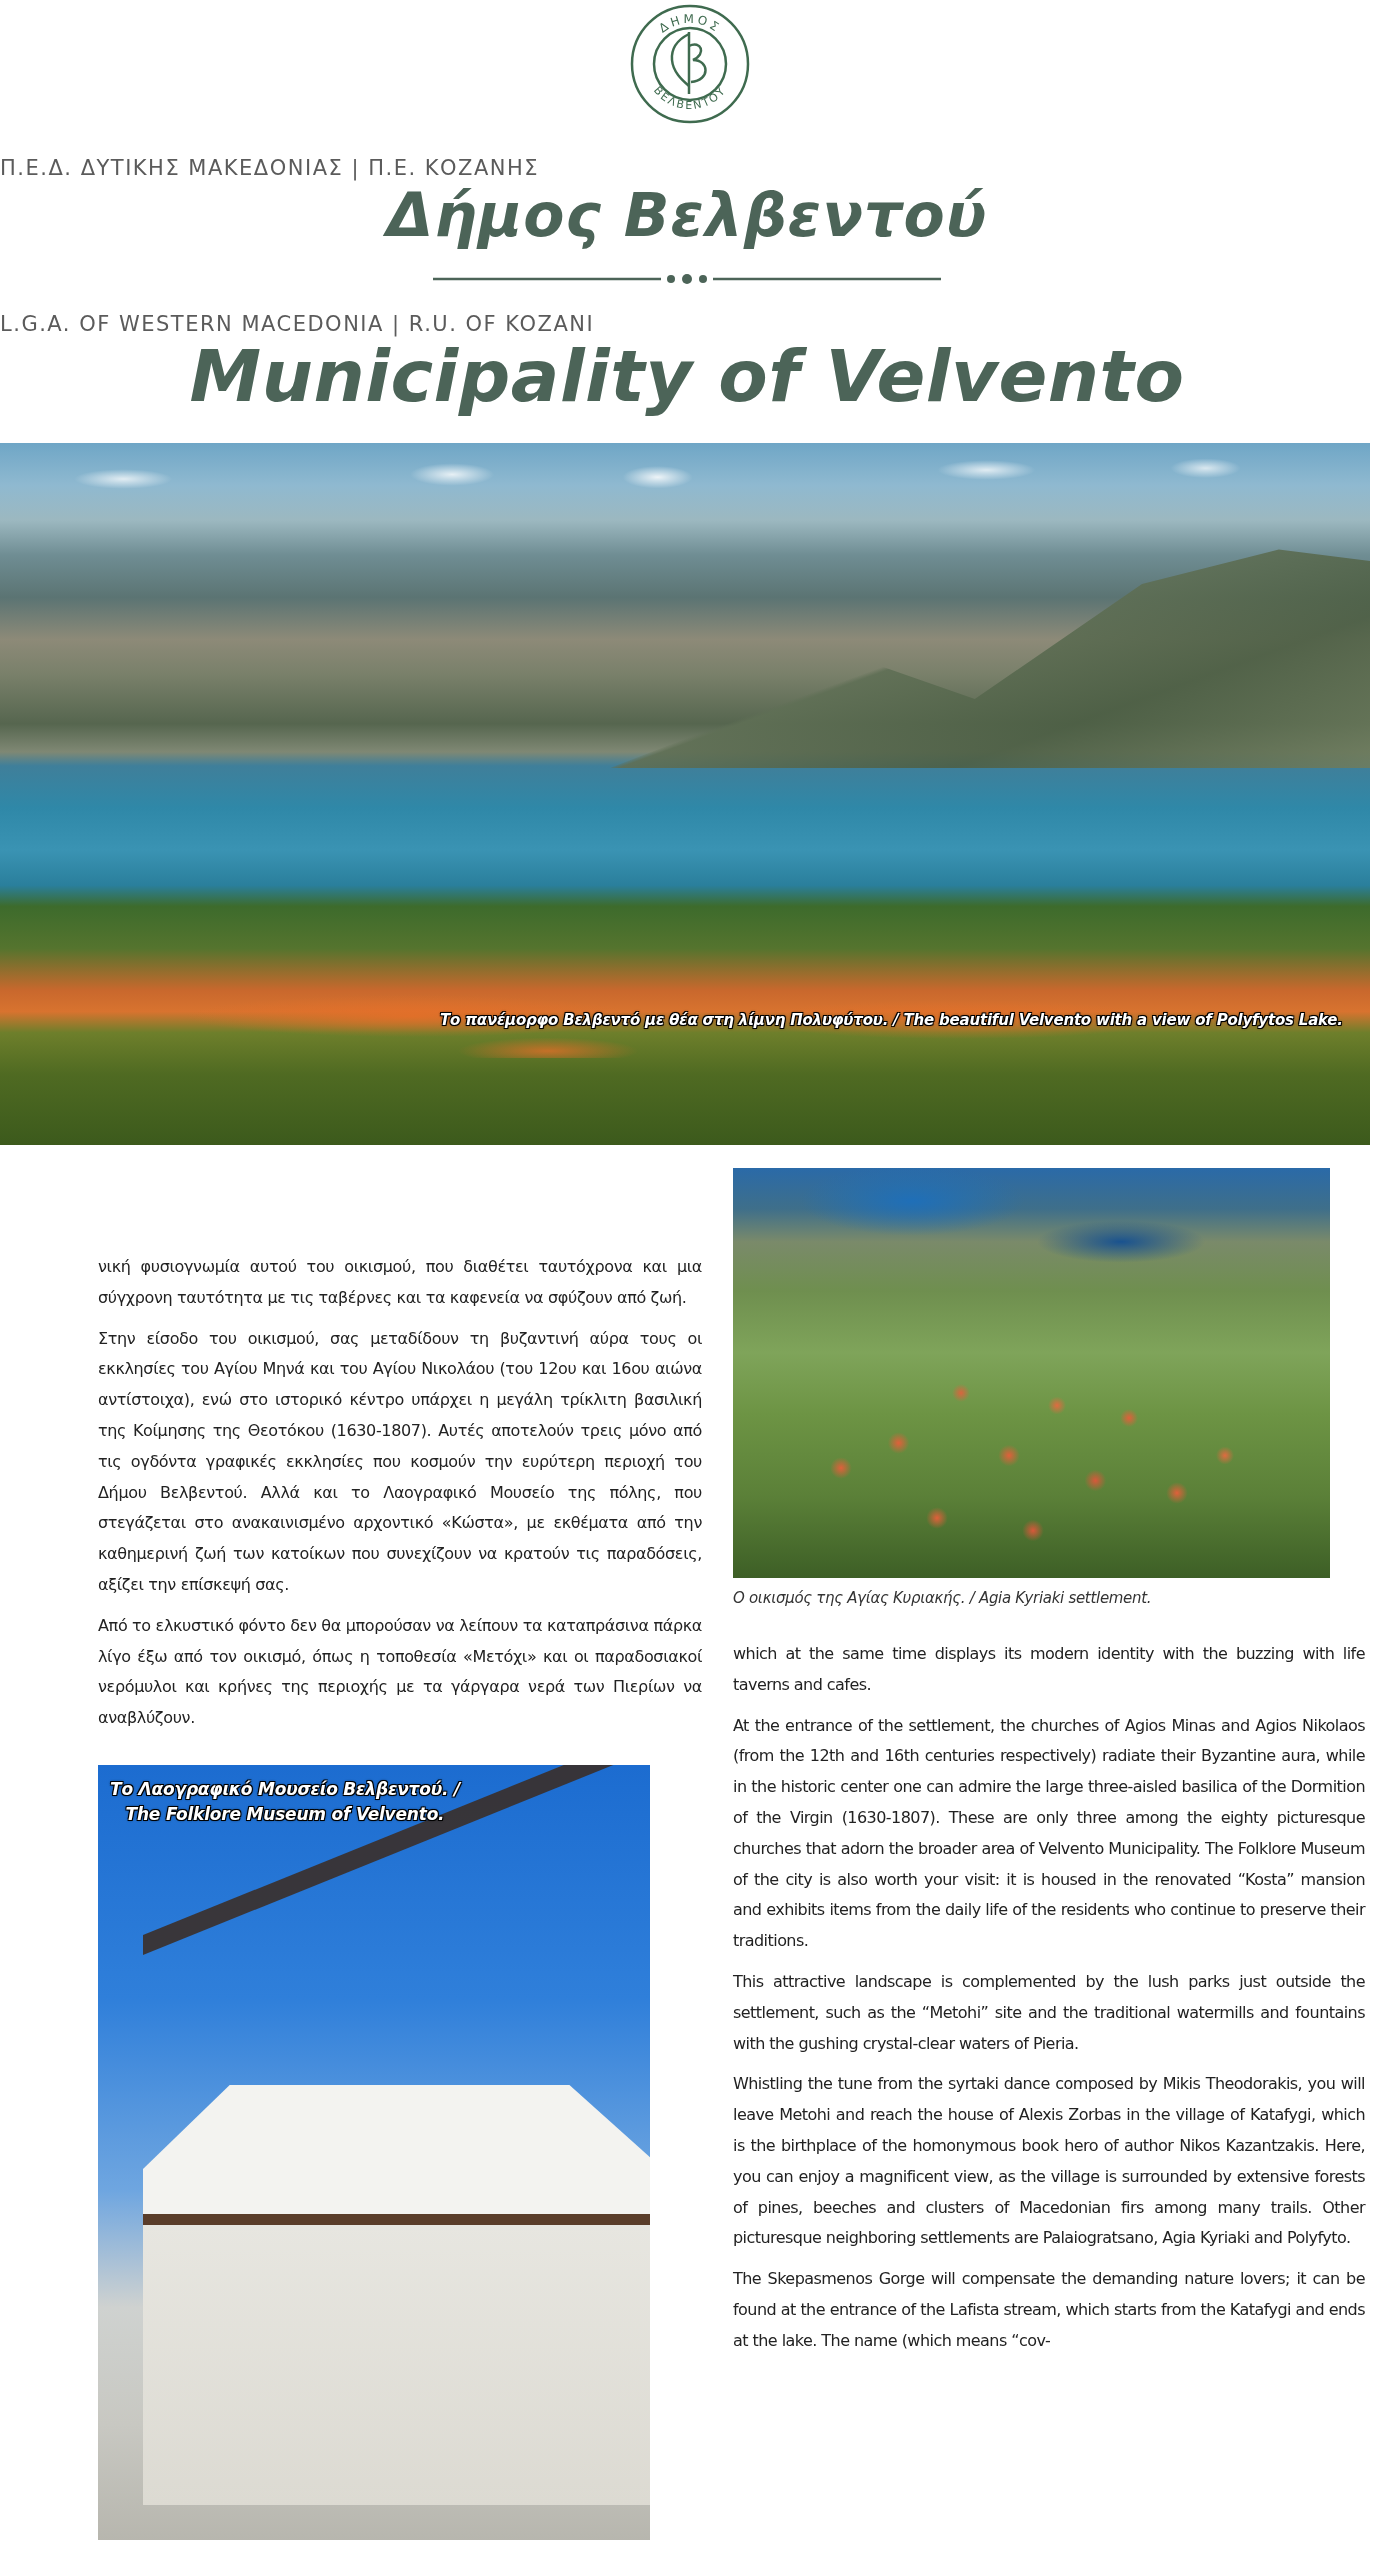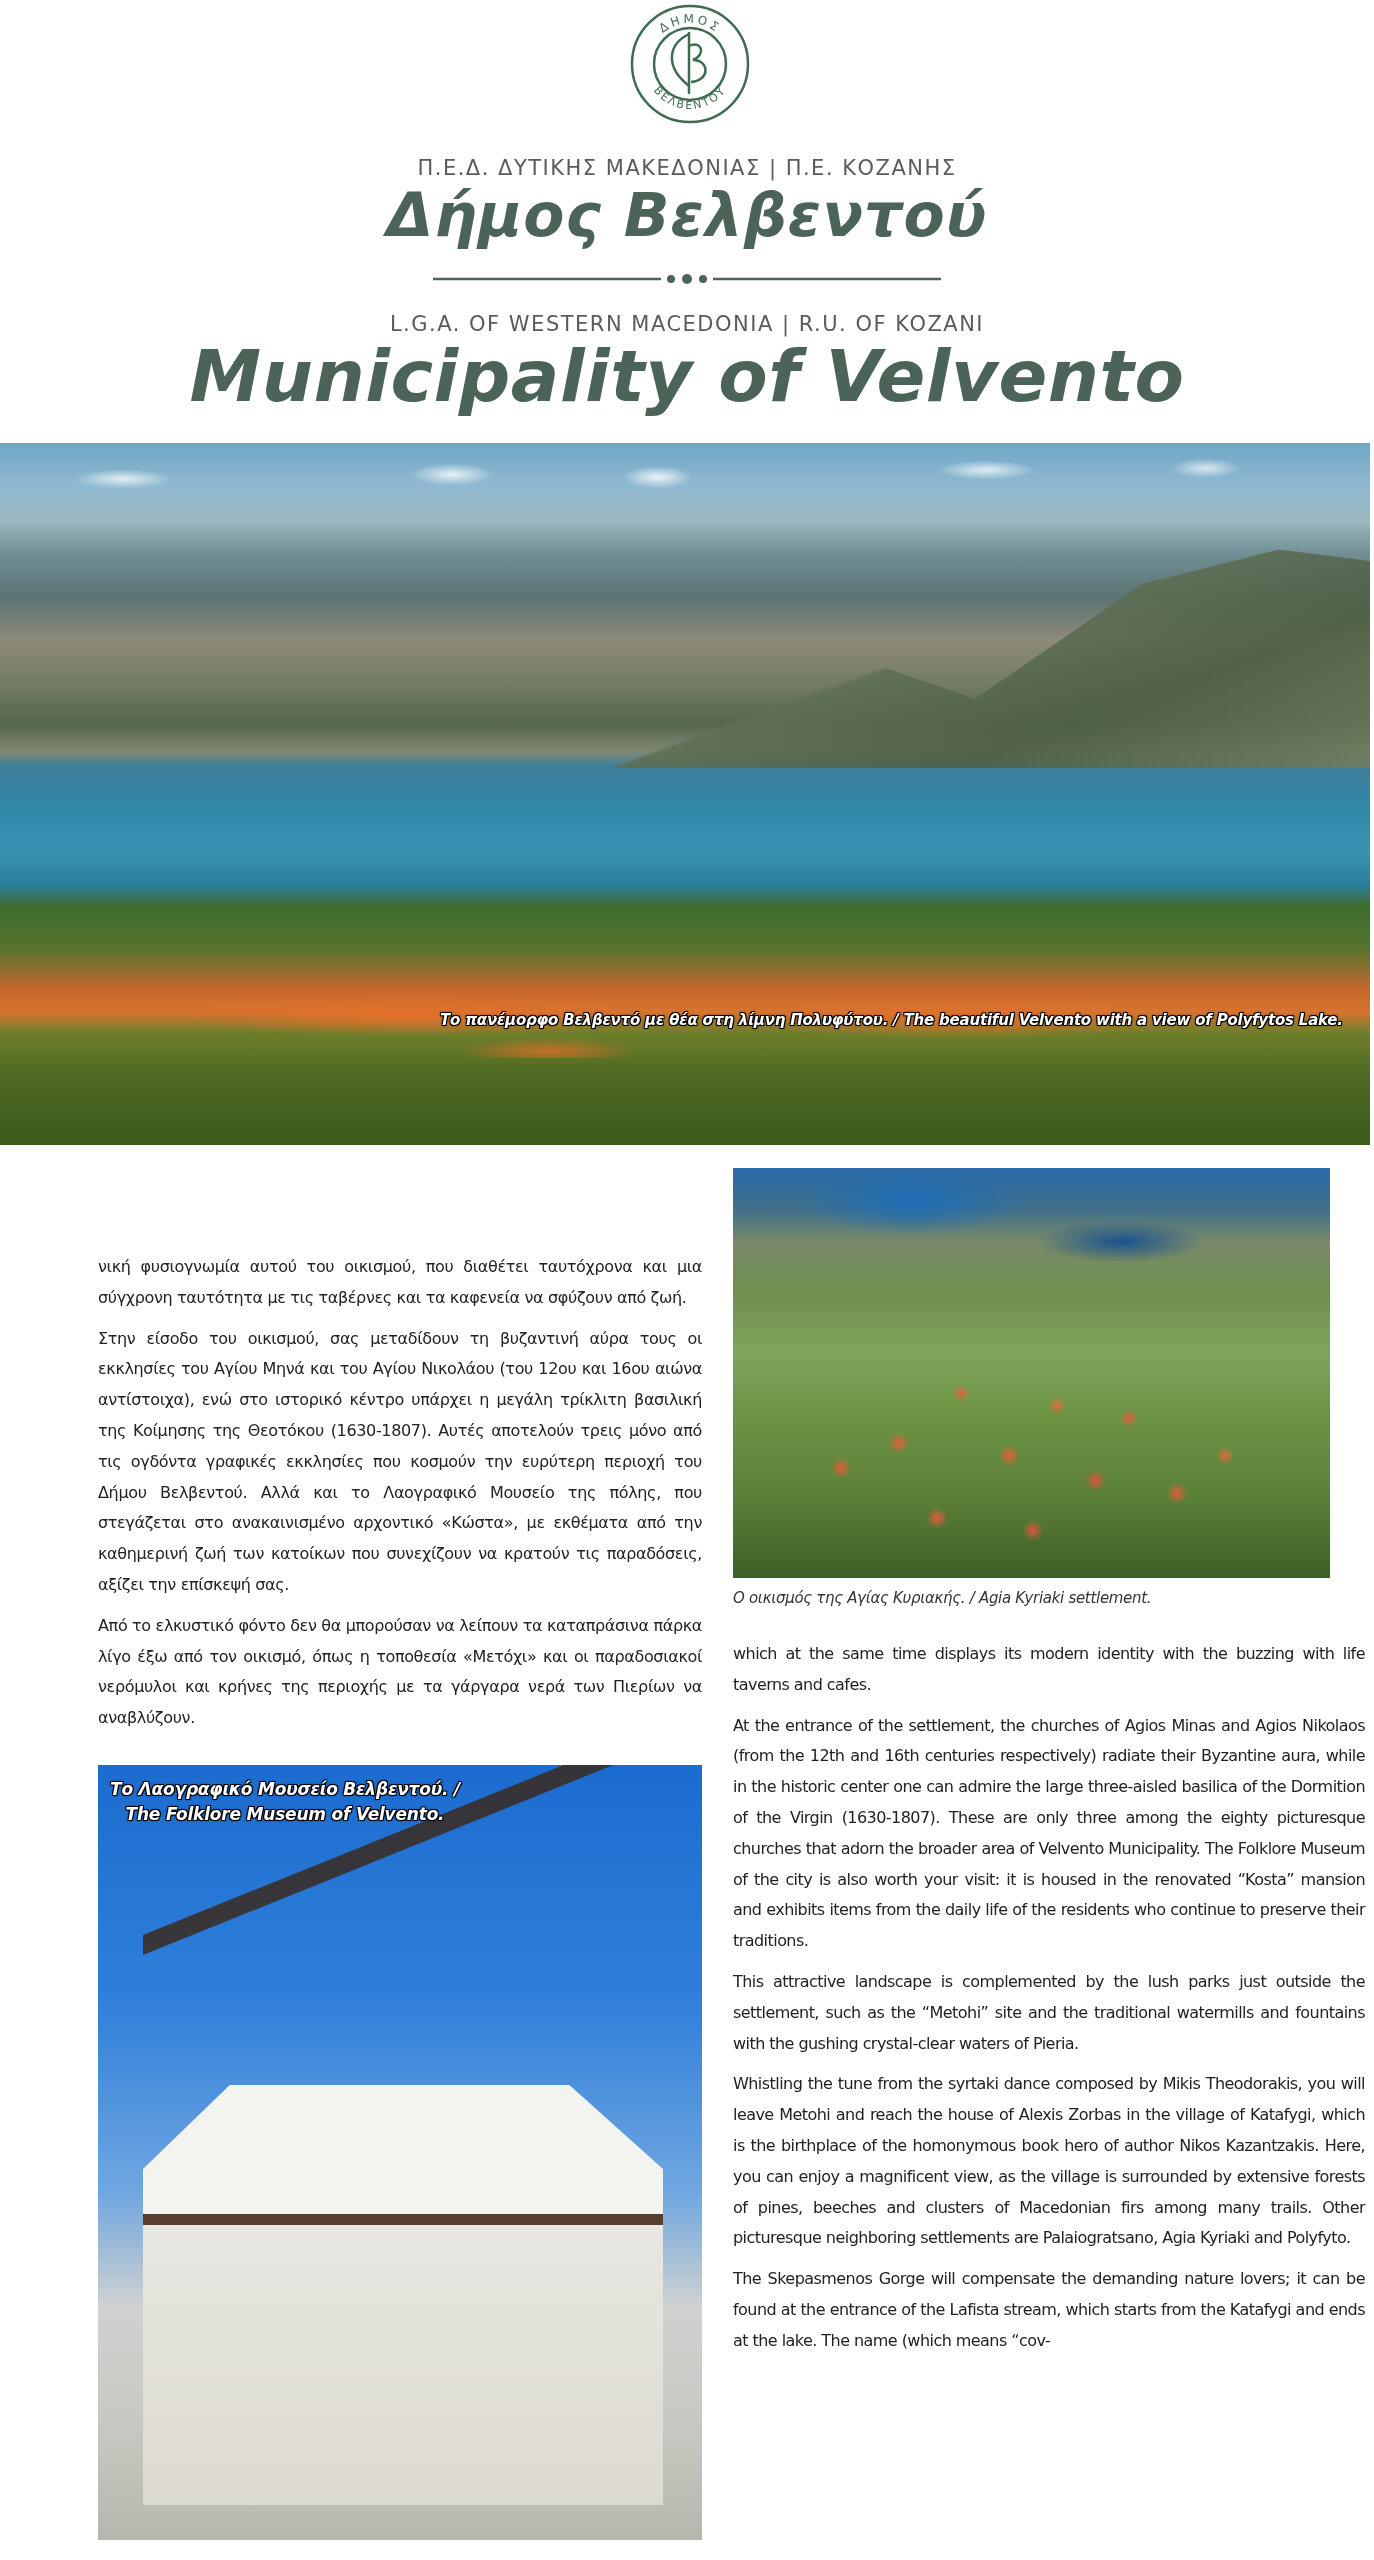--- a/index.html
+++ b/index.html
@@ -1,21 +1,21 @@
 <!DOCTYPE html>
 <html><head>
 <meta charset="utf-8">
 <style>
   * { box-sizing: border-box; margin: 0; padding: 0; }
   html, body { width: 1374px; height: 2560px; background: #ffffff; overflow: hidden; }
   body { position: relative; font-family: "DejaVu Sans", "Liberation Sans", sans-serif; color: #1e1e1e; }
 
   
   .logo { position: absolute; left: 627px; top: 2px; width: 126px; height: 124px; }
-  .kicker { position: absolute; left: 0; width: 1374px; text-align: center;
+  .kicker { position: absolute; left: 0; width: 1374px; 
             font-family: "DejaVu Sans", sans-serif; font-size: 21px; letter-spacing: 1.5px;
             color: #5b5b5b; font-weight: normal; }
   .kicker.gr { top: 156px; }
   .kicker.en { top: 312px; }
   .title { position: absolute; left: 0; width: 1374px; text-align: center;
            font-family: "DejaVu Sans", sans-serif; font-weight: bold; color: #4c6458;
            letter-spacing: 1px; font-style: italic; }
   .title.gr { top: 180px; font-size: 60px; }
   .title.en { top: 334px; font-size: 72px; letter-spacing: 0.5px; }
   .ornament { position: absolute; left: 433px; top: 272px; width: 508px; height: 14px; }
@@ -63,21 +63,21 @@
       radial-gradient(circle 10px at 35% 30%, #d8653e, transparent 90%),
       radial-gradient(circle 12px at 45% 55%, #e0603a, transparent 90%),
       radial-gradient(circle 10px at 55% 35%, #e06b40, transparent 90%),
       radial-gradient(circle 12px at 63% 65%, #d8583a, transparent 90%),
       radial-gradient(circle 10px at 70% 40%, #e0603a, transparent 90%),
       radial-gradient(circle 12px at 30% 80%, #e0603a, transparent 90%),
       radial-gradient(circle 12px at 50% 85%, #d8583a, transparent 90%),
       radial-gradient(circle 12px at 80% 70%, #e0603a, transparent 90%),
       radial-gradient(circle 10px at 90% 55%, #e06b40, transparent 90%); }
 
-  .museum { left: 98px; top: 1765px; width: 604px; height: 775px;
+  .museum { left: 98px; top: 1765px; width: 552px; height: 775px;
     background: linear-gradient(180deg, #1c6cd0 0%, #2f7fda 30%, #6fa6e0 55%, #cfd2d0 70%, #c8c8c2 85%, #b7b6ae 100%); }
   .museum .house { position: absolute; left: 45px; top: 180px; width: 520px; height: 560px;
     background:
       linear-gradient(180deg, transparent 0%, transparent 25%, #f3f3f0 25%, #f3f3f0 48%, #5a3d2a 48%, #5a3d2a 50%, #e7e6e0 50%, #dcdad2 100%);
     clip-path: polygon(20% 22%, 52% 0%, 100% 40%, 100% 100%, 0 100%, 0 40%); }
   .museum .roofline { position: absolute; left: 45px; top: 170px; width: 520px; height: 20px;
     background: #3c2a1f; transform: skewY(-22deg); transform-origin: left; opacity: .85; }
   .museum .caption-overlay { left: 12px; top: 12px; font-size: 17px; line-height: 25px; }
 
   

